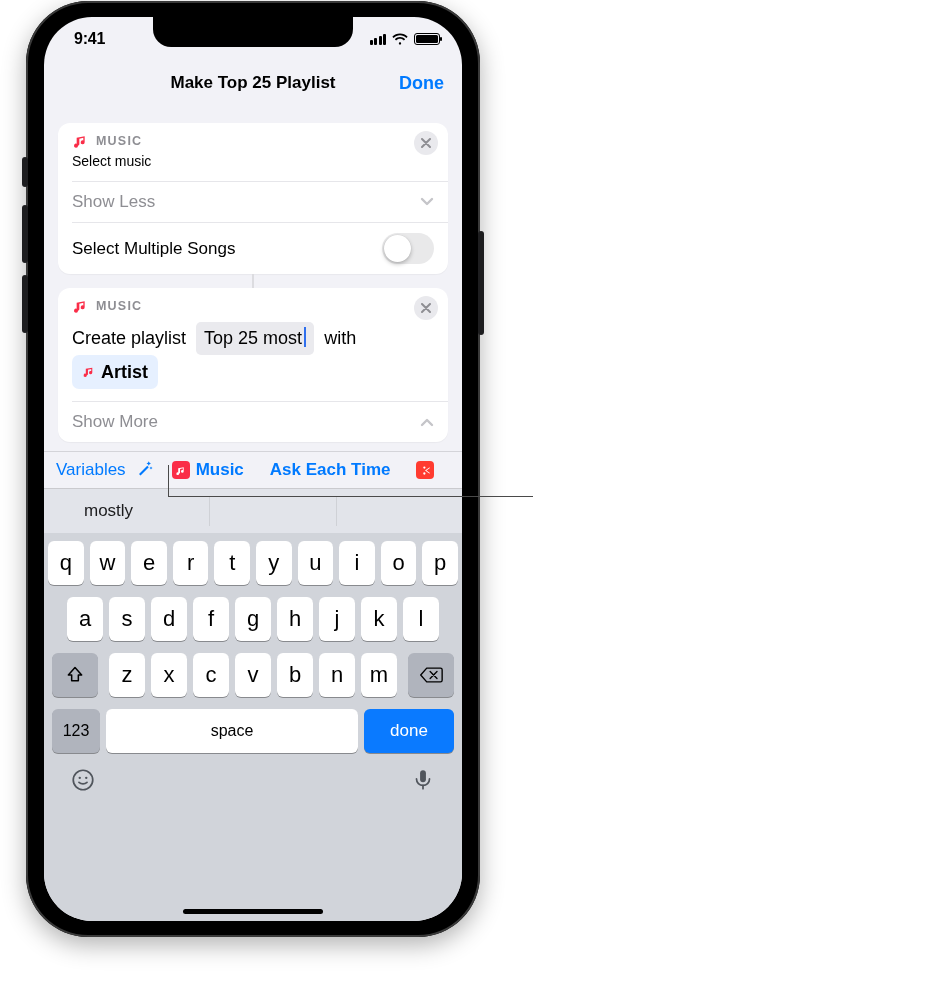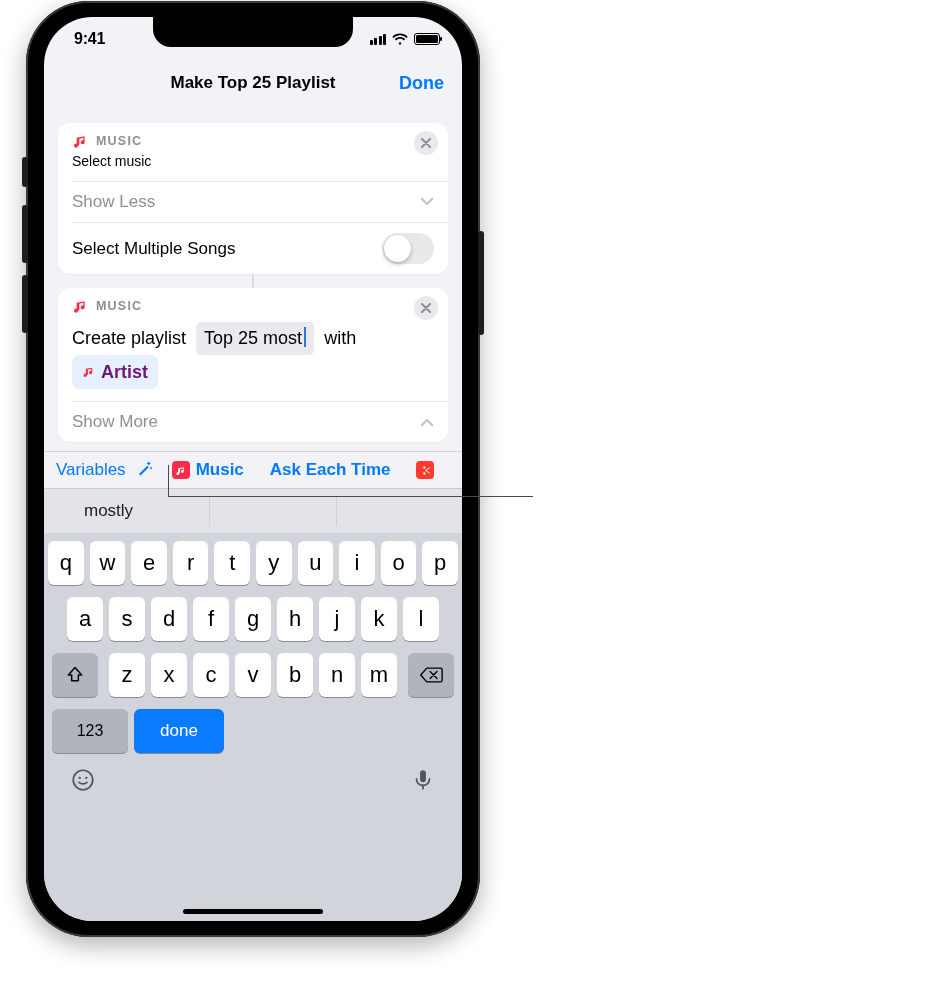--- a/index.html
+++ b/index.html
@@ -96,21 +96,21 @@
   .switch-knob { position:absolute; top:2px; left:2px; width:27px; height:27px; border-radius:50%; background:#fff; box-shadow: 0 2px 4px rgba(0,0,0,0.25), 0 0 0 0.5px rgba(0,0,0,0.04); }
 
   .connector { height:14px; display:flex; justify-content:center; }
   .connector .line { width:2px; height:100%; background:#dcdce0; }
 
   .sentence { font-size:18px; color:#000; padding: 6px 14px 12px 14px; line-height: 1.7; }
   .token { background:#eaeaee; border-radius:5px; padding:1px 8px; display:inline-block; }
   .token .caret { display:inline-block; width:2px; height:20px; background:#2f6fed; vertical-align:-3px; margin-left:2px; }
   .chip {
     display:inline-flex; align-items:center; gap:6px;
-    background:#e6f0ff; color:#701a75; border-radius:7px;
+    background:#e6f0ff; color:#000000; border-radius:7px;
     padding:2px 10px; font-weight:600;
   }
   .showmore-row { display:flex; align-items:center; justify-content:space-between; color:#8e8e93; font-size:17px; }
   .chev-up { color:#c5c5c9; font-size:14px; }
 
   
   .varbar {
     position:absolute; top: 434px; left:0; right:0;
     height: 38px;
     background:#f2f2f7;
@@ -149,21 +149,21 @@
   .key {
     width:36px; height:44px;
     background:#fff; border-radius:6px;
     box-shadow: 0 1px 0 rgba(0,0,0,0.35);
     display:flex; align-items:center; justify-content:center;
     font-size:22px; color:#000;
   }
   .key.fn { background:#b0b4bd; }
   .key.shift { width:46px; }
   .key.bksp { width:46px; }
-  .key.k123 { width:76px; background:#b0b4bd; font-size:16px; }
+  .key.k123 { width:48px; background:#b0b4bd; font-size:16px; }
   .key.space { flex:1; background:#fff; font-size:16px; }
   .key.done { width:90px; background:#0a7aff; color:#fff; font-size:17px; }
   .krow4 { justify-content: space-between; padding: 0 4px; }
   .krow5 { display:flex; gap:6px; padding:0 4px; margin-bottom: 8px; }
 
   .kb-footer {
     display:flex; justify-content:space-between; align-items:center;
     padding: 6px 22px 0 22px;
     color:#50555c;
   }
@@ -369,20 +369,21 @@
         </div>
         <div class="key fn bksp">
           <svg width="24" height="20" viewBox="0 0 28 20">
                 <path fill="none" stroke="#000" stroke-width="1.6" stroke-linejoin="round" d="M9 2h16a2 2 0 0 1 2 2v12a2 2 0 0 1-2 2H9l-7-8z"></path>
                 <path stroke="#000" stroke-width="1.6" stroke-linecap="round" d="M13 6l8 8M21 6l-8 8"></path>
               </svg>
         </div>
       </div>
       <div class="krow5">
         <div class="key k123">123</div>
+        <div class="key space">space</div>
         <div class="key done">done</div>
       </div>
       <div class="kb-footer">
         <span>
           <svg viewBox="0 0 24 24">
                 <circle cx="12" cy="12" r="9" fill="none" stroke="#50555c" stroke-width="1.6"></circle>
                 <circle cx="9" cy="10" r="1.1" fill="#50555c"></circle>
                 <circle cx="15" cy="10" r="1.1" fill="#50555c"></circle>
                 <path d="M8.3 14.2c1 .9 2.2 1.4 3.7 1.4s2.7-.5 3.7-1.4" fill="none" stroke="#50555c" stroke-width="1.6" stroke-linecap="round"></path>
               </svg>

